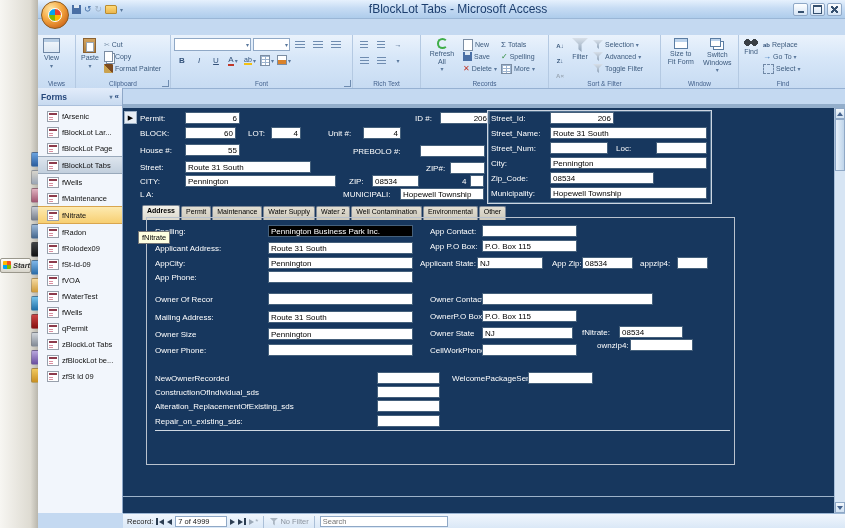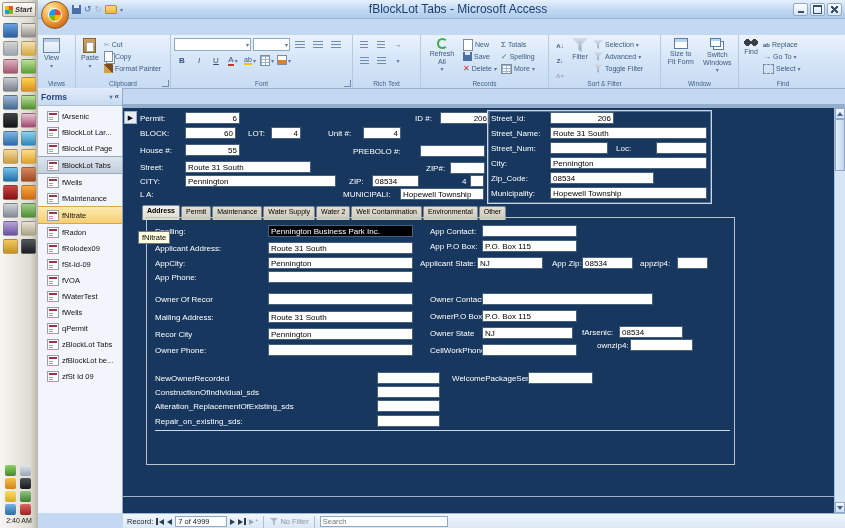--- a/index.html
+++ b/index.html
@@ -2,21 +2,21 @@
 <html><head>
 <meta charset="utf-8">
 <style>
   html,body{margin:0;padding:0}
   body{width:845px;height:528px;position:relative;overflow:hidden;
        font-family:"Liberation Sans",sans-serif;background:#fff;font-size:8px}
 
   
   #taskbar{position:absolute;left:0;top:0;width:38px;height:528px;
     background:linear-gradient(90deg,#f7f6f2,#dedbd2 80%,#b9b6ac);border-right:1px solid #8f8d84;
-    display:flex;flex-direction:column;align-items:center}
+    display:flex;flex-direction:row;align-items:center}
   #start{display:flex;align-items:center;gap:2px;width:34px;height:15px;margin-top:2px;
     background:linear-gradient(#fdfdfb,#d8d5cb);border:1px solid #9a978c;border-radius:2px;
     font-size:7.5px;font-style:italic;font-weight:bold;color:#333;padding-left:2px;box-sizing:border-box}
   .flag{width:8px;height:8px;border-radius:1px;background:conic-gradient(#f25022 0 25%,#7fba00 0 50%,#00a4ef 0 75%,#ffb900 0)}
   #tbicons{display:grid;grid-template-columns:15px 15px;gap:3px 3px;margin-top:6px}
   .tbi{width:13px;height:13px;border-radius:2px;border:1px solid rgba(120,120,120,.45)}
   #tray{display:grid;grid-template-columns:13px 13px;gap:2px;margin-top:auto;margin-bottom:2px}
   .tri-i{width:11px;height:11px;border-radius:2px}
   #clock{font-size:7px;color:#222;margin-bottom:4px}
 
@@ -630,25 +630,25 @@
         <input class="fbox" style="left: 554px; top: 149px; width: 31px;" value="">
 
         <div class="flabel" style="left:32px;top:187px">Owner Of Recor</div>
         <input class="fbox" style="left: 145px; top: 185px; width: 145px;" value="">
         <div class="flabel" style="left:307px;top:187px">Owner Contact:</div>
         <input class="fbox" style="left: 359px; top: 185px; width: 171px;" value="">
         <div class="flabel" style="left:32px;top:205px">Mailing Address:</div>
         <input class="fbox" style="left: 145px; top: 203px; width: 145px;" value="Route 31 South">
         <div class="flabel" style="left:307px;top:204px">OwnerP.O Box:</div>
         <input class="fbox" style="left: 359px; top: 202px; width: 95px;" value="P.O. Box 115">
-        <div class="flabel" style="left: 32px;top:222px">Recor City</div>
+        <div class="flabel" style="left: 32px;top:222px">Owner Size</div>
         <input class="fbox" style="left: 145px; top: 220px; width: 145px;" value="Pennington">
         <div class="flabel" style="left:307px;top:221px">Owner State</div>
         <input class="fbox" style="left: 359px; top: 219px; width: 91px;" value="NJ">
-        <div class="flabel" style="left:459px;top:220px">fArsenic:</div>
+        <div class="flabel" style="left:459px;top:220px">fNitrate:</div>
         <input class="fbox" style="left: 496px; top: 218px; width: 64px;" value="08534">
         <div class="flabel" style="left:32px;top:238px">Owner Phone:</div>
         <input class="fbox" style="left: 145px; top: 236px; width: 145px;" value="">
         <div class="flabel" style="left:307px;top:238px">CellWorkPhone:</div>
         <input class="fbox" style="left: 359px; top: 236px; width: 95px;" value="">
         <div class="flabel" style="left:474px;top:233px">ownzip4:</div>
         <input class="fbox" style="left: 507px; top: 231px; width: 63px;" value="">
 
         <div class="flabel" style="left:32px;top:266px">NewOwnerRecorded</div>
         <input class="fbox" style="left: 254px; top: 264px; width: 63px;" value="">

